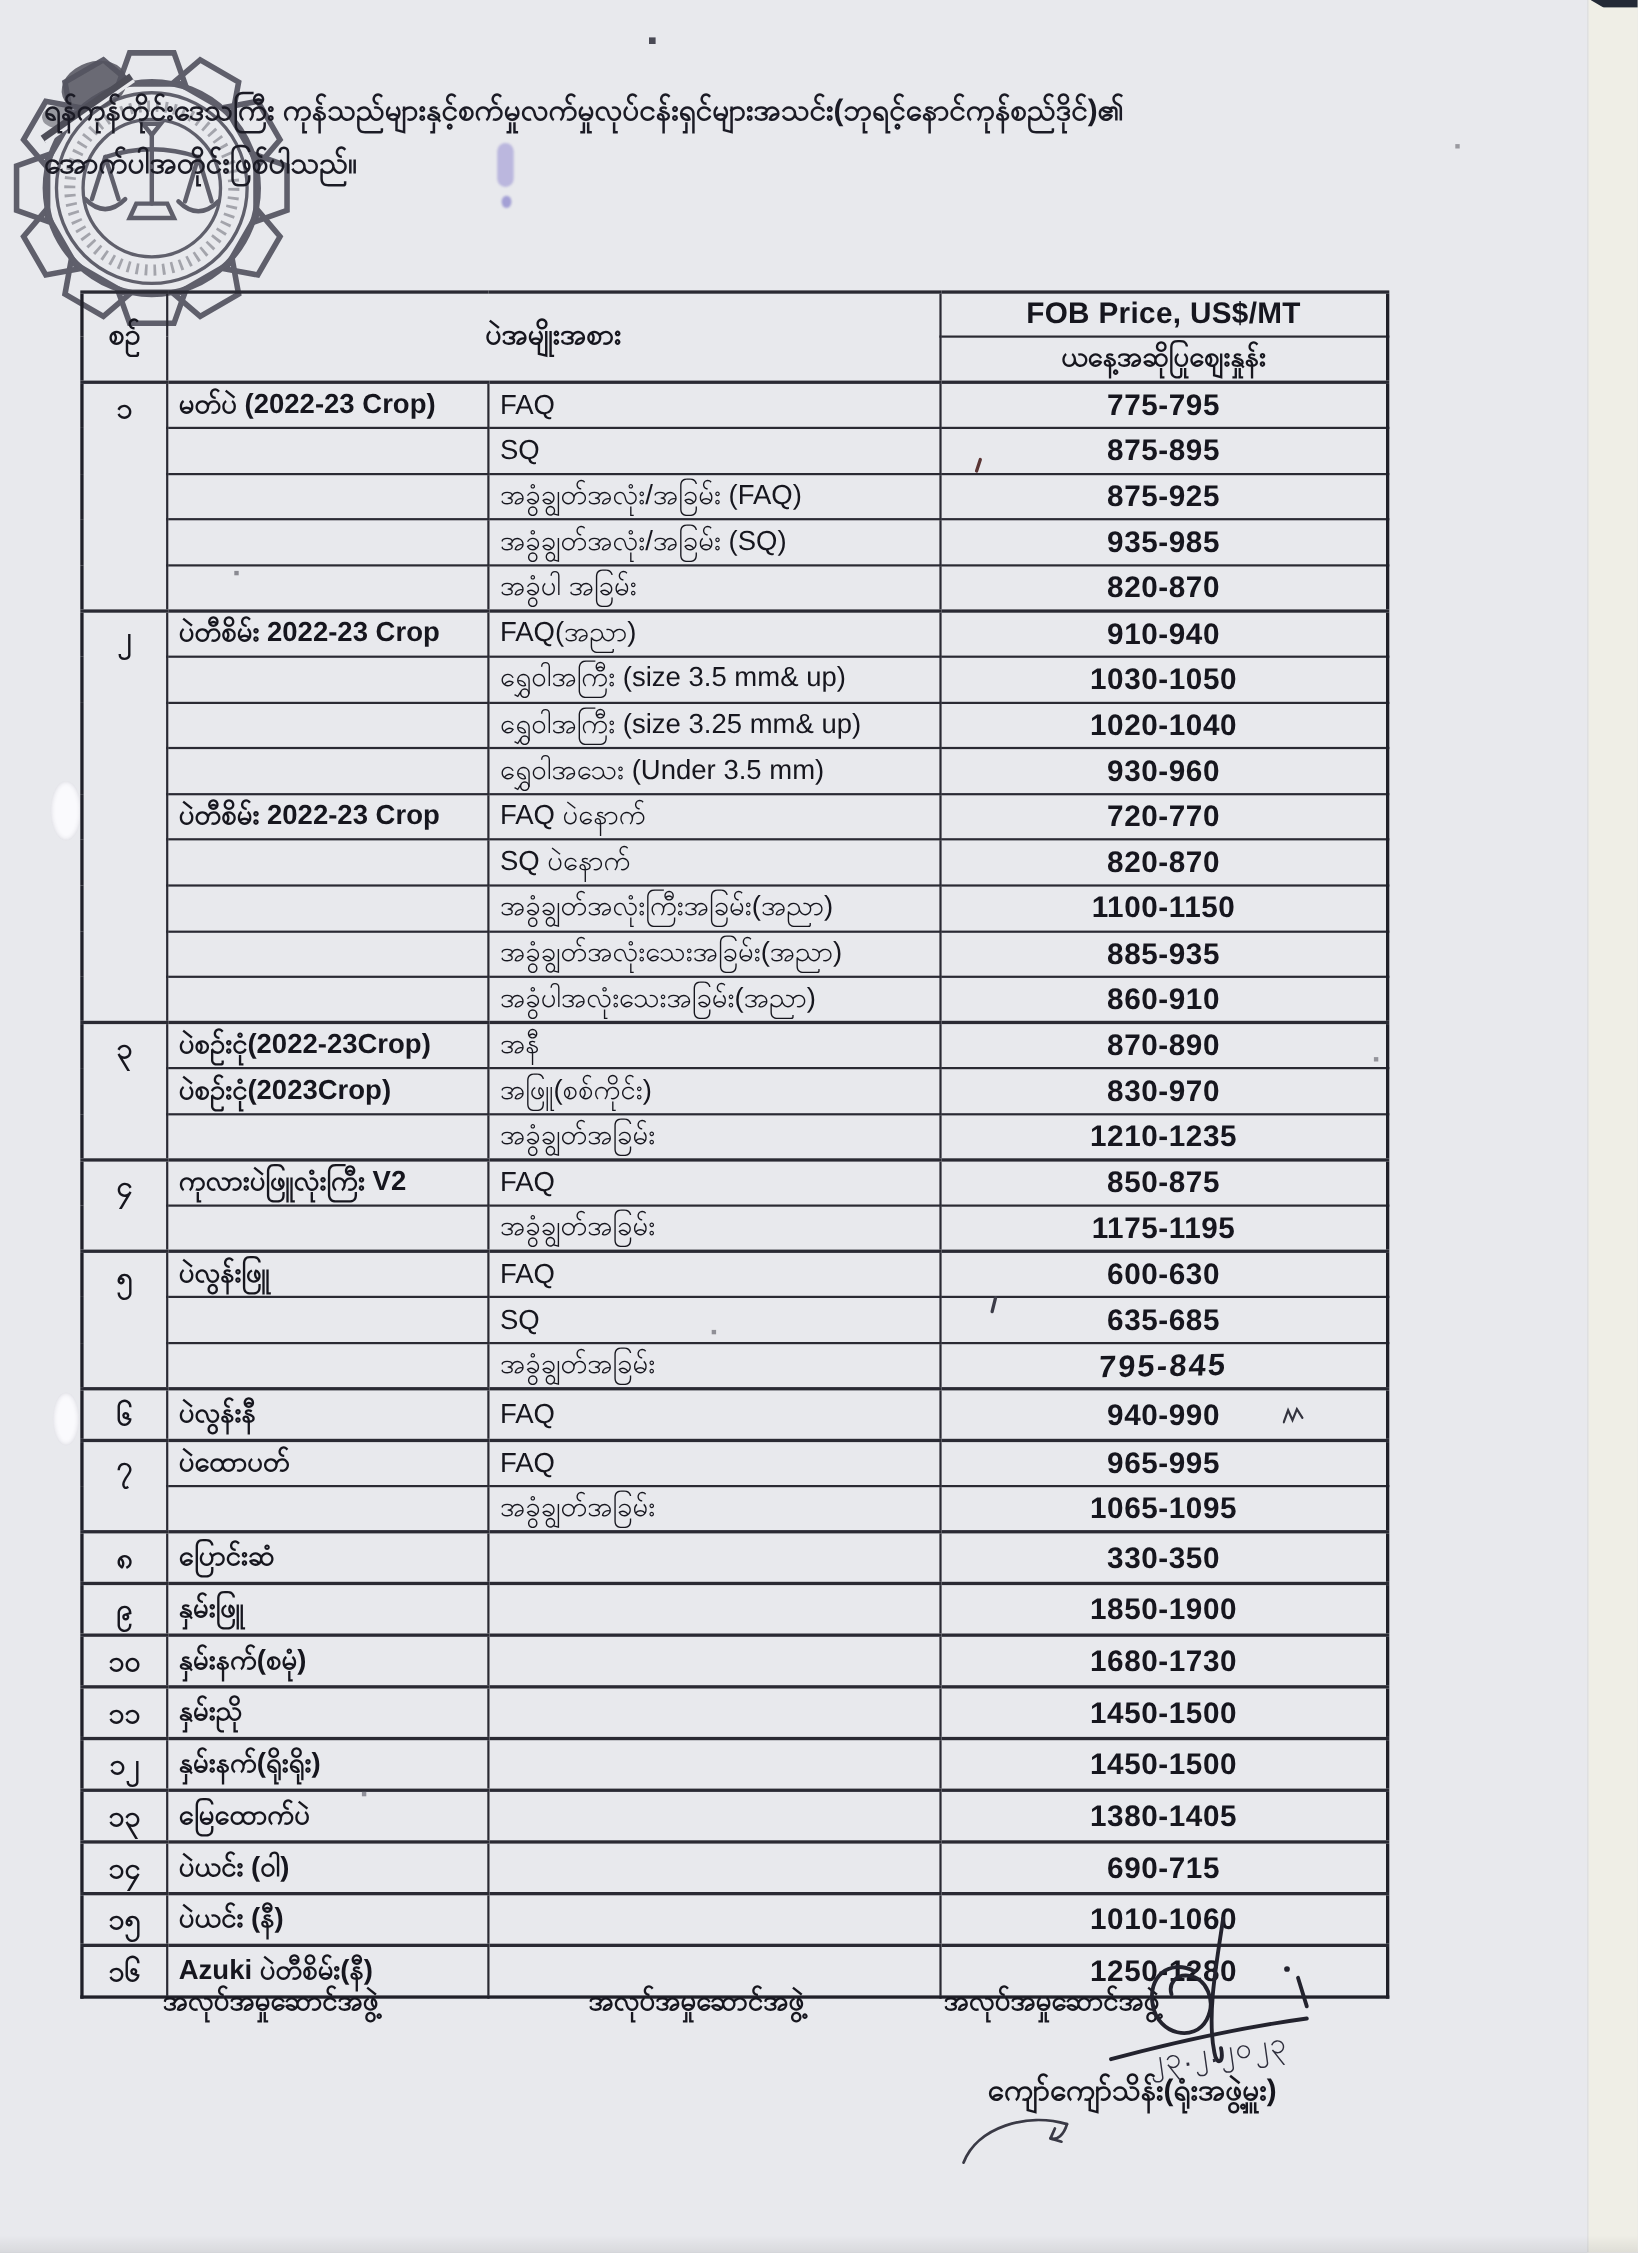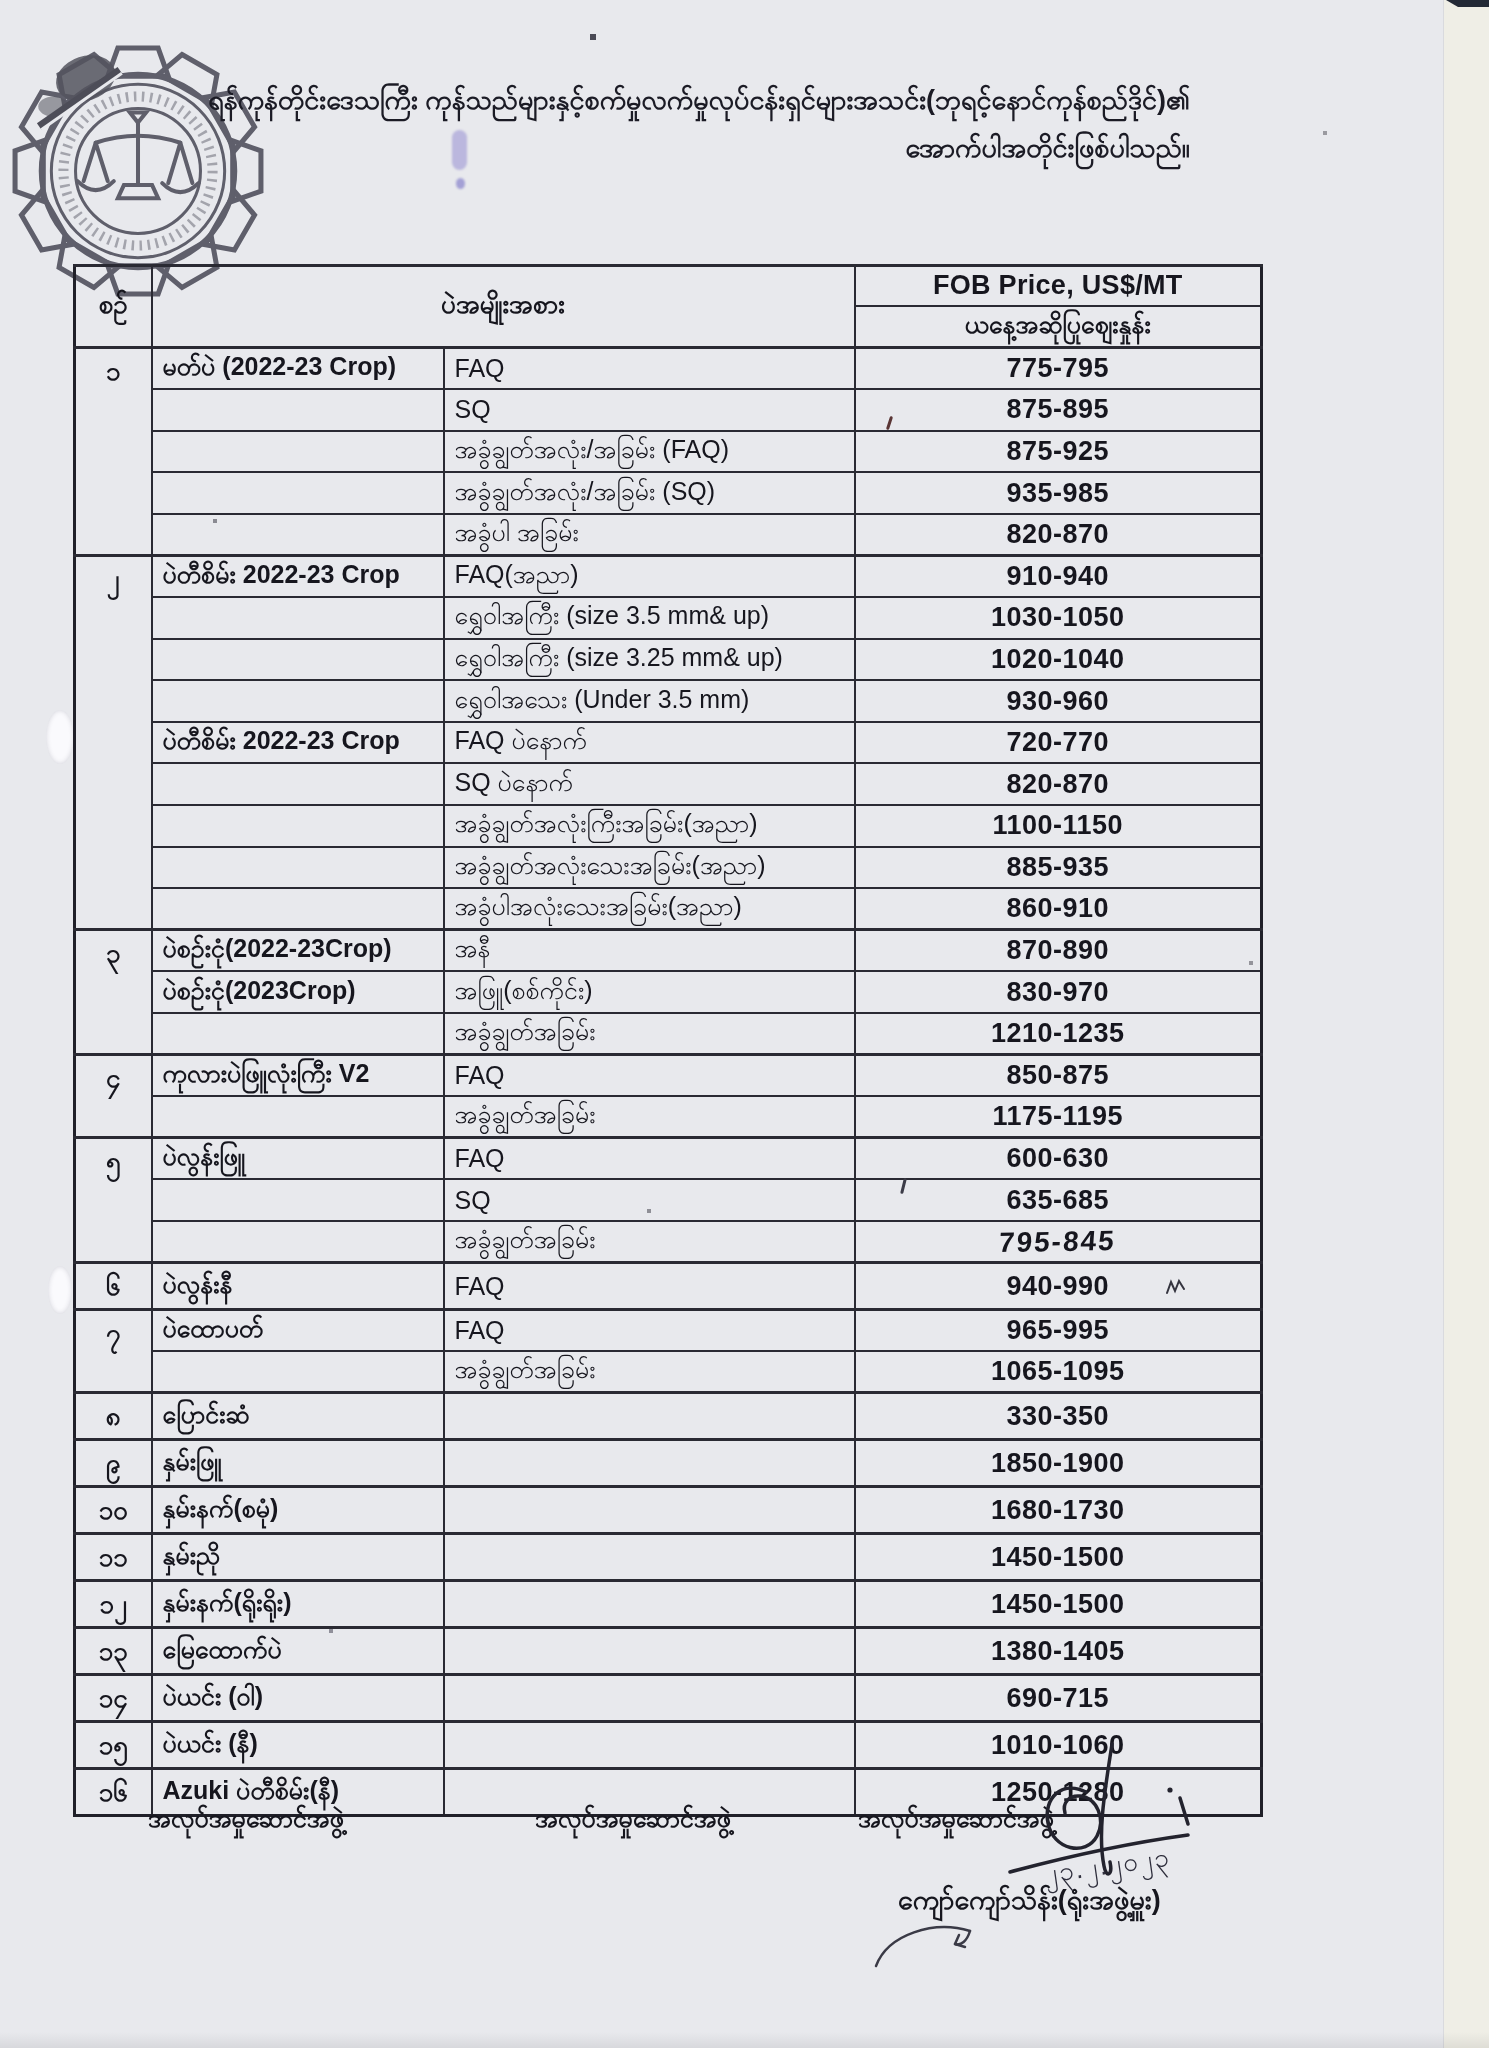--- a/index.html
+++ b/index.html
@@ -5,21 +5,21 @@
   html,body{margin:0;padding:0;background:#c9cacd;}
   .page{position:relative;width:1489px;height:2048px;background:#e8e9ed;overflow:hidden;
         font-family:"Liberation Sans","DejaVu Sans",sans-serif;color:#16161e;}
   
   .side-band{position:absolute;left:1443px;top:0;width:46px;height:2048px;background:#efeee6;border-left:1px solid #d9dade;}
   .corner-wedge{position:absolute;left:1446px;top:0;width:43px;height:7px;background:#232936;
         clip-path:polygon(0 0,100% 0,100% 100%,28% 100%);}
   .bottom-shade{position:absolute;left:0;bottom:0;width:100%;height:16px;
         background:linear-gradient(to bottom,rgba(0,0,0,0),rgba(0,0,0,.07));}
   
-  .header-block{position:absolute;left:40px;top:76px;width:1150px;text-align:right;
+  .header-block{position:absolute;left:40px;top:76px;width:1150px;text-align:left;
         font-weight:700;font-size:27px;line-height:48px;color:#1b1b25;}
   .header-block div{white-space:nowrap;}
   
   .stamp{position:absolute;left:7px;top:40px;width:262px;height:262px;}
   
   .hole{position:absolute;background:#fafafd;border-radius:50%;box-shadow:inset 0 0 5px rgba(40,40,60,.18);}
   .hole-1{left:46px;top:710px;width:28px;height:54px;}
   .hole-2{left:48px;top:1266px;width:24px;height:48px;}
   
   .table-wrap{position:absolute;left:73px;top:264px;}

